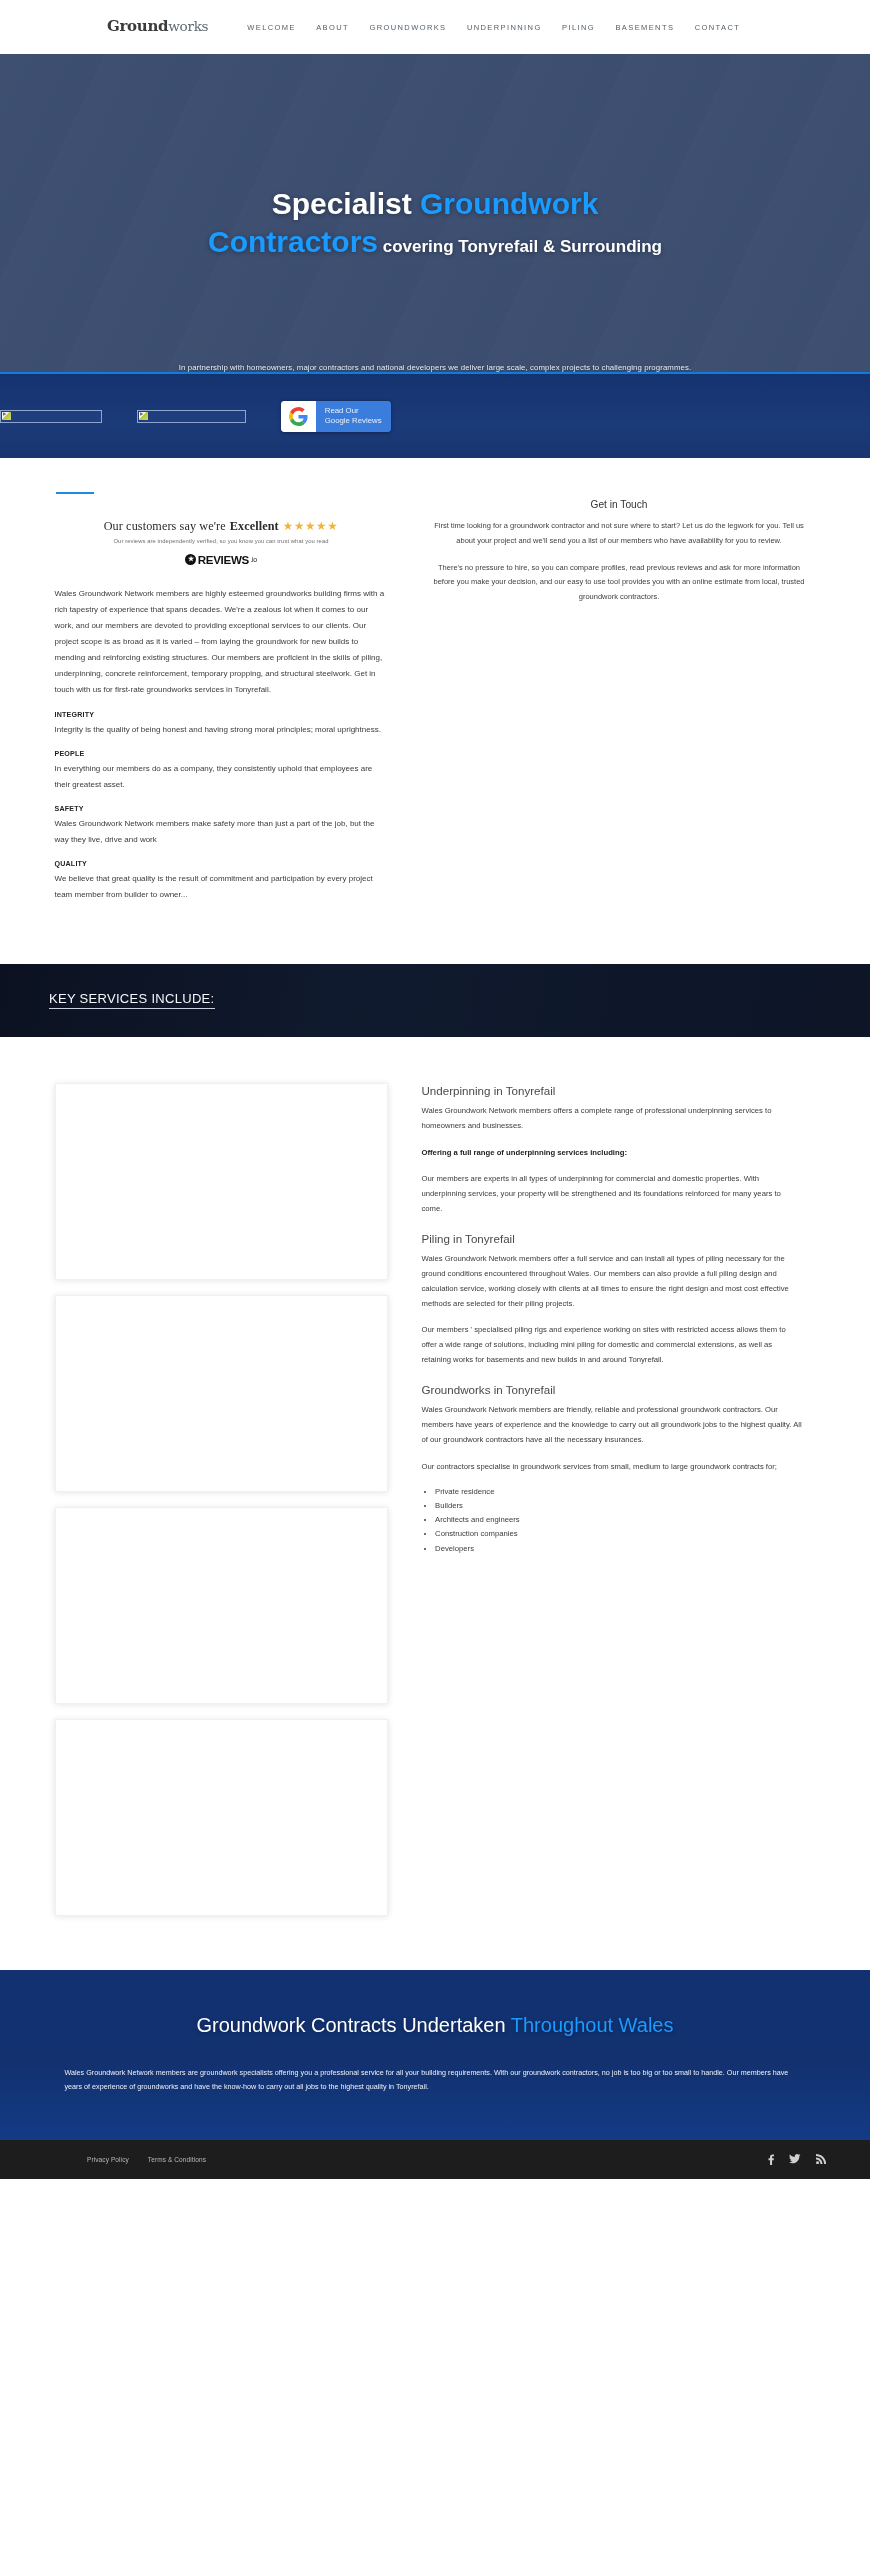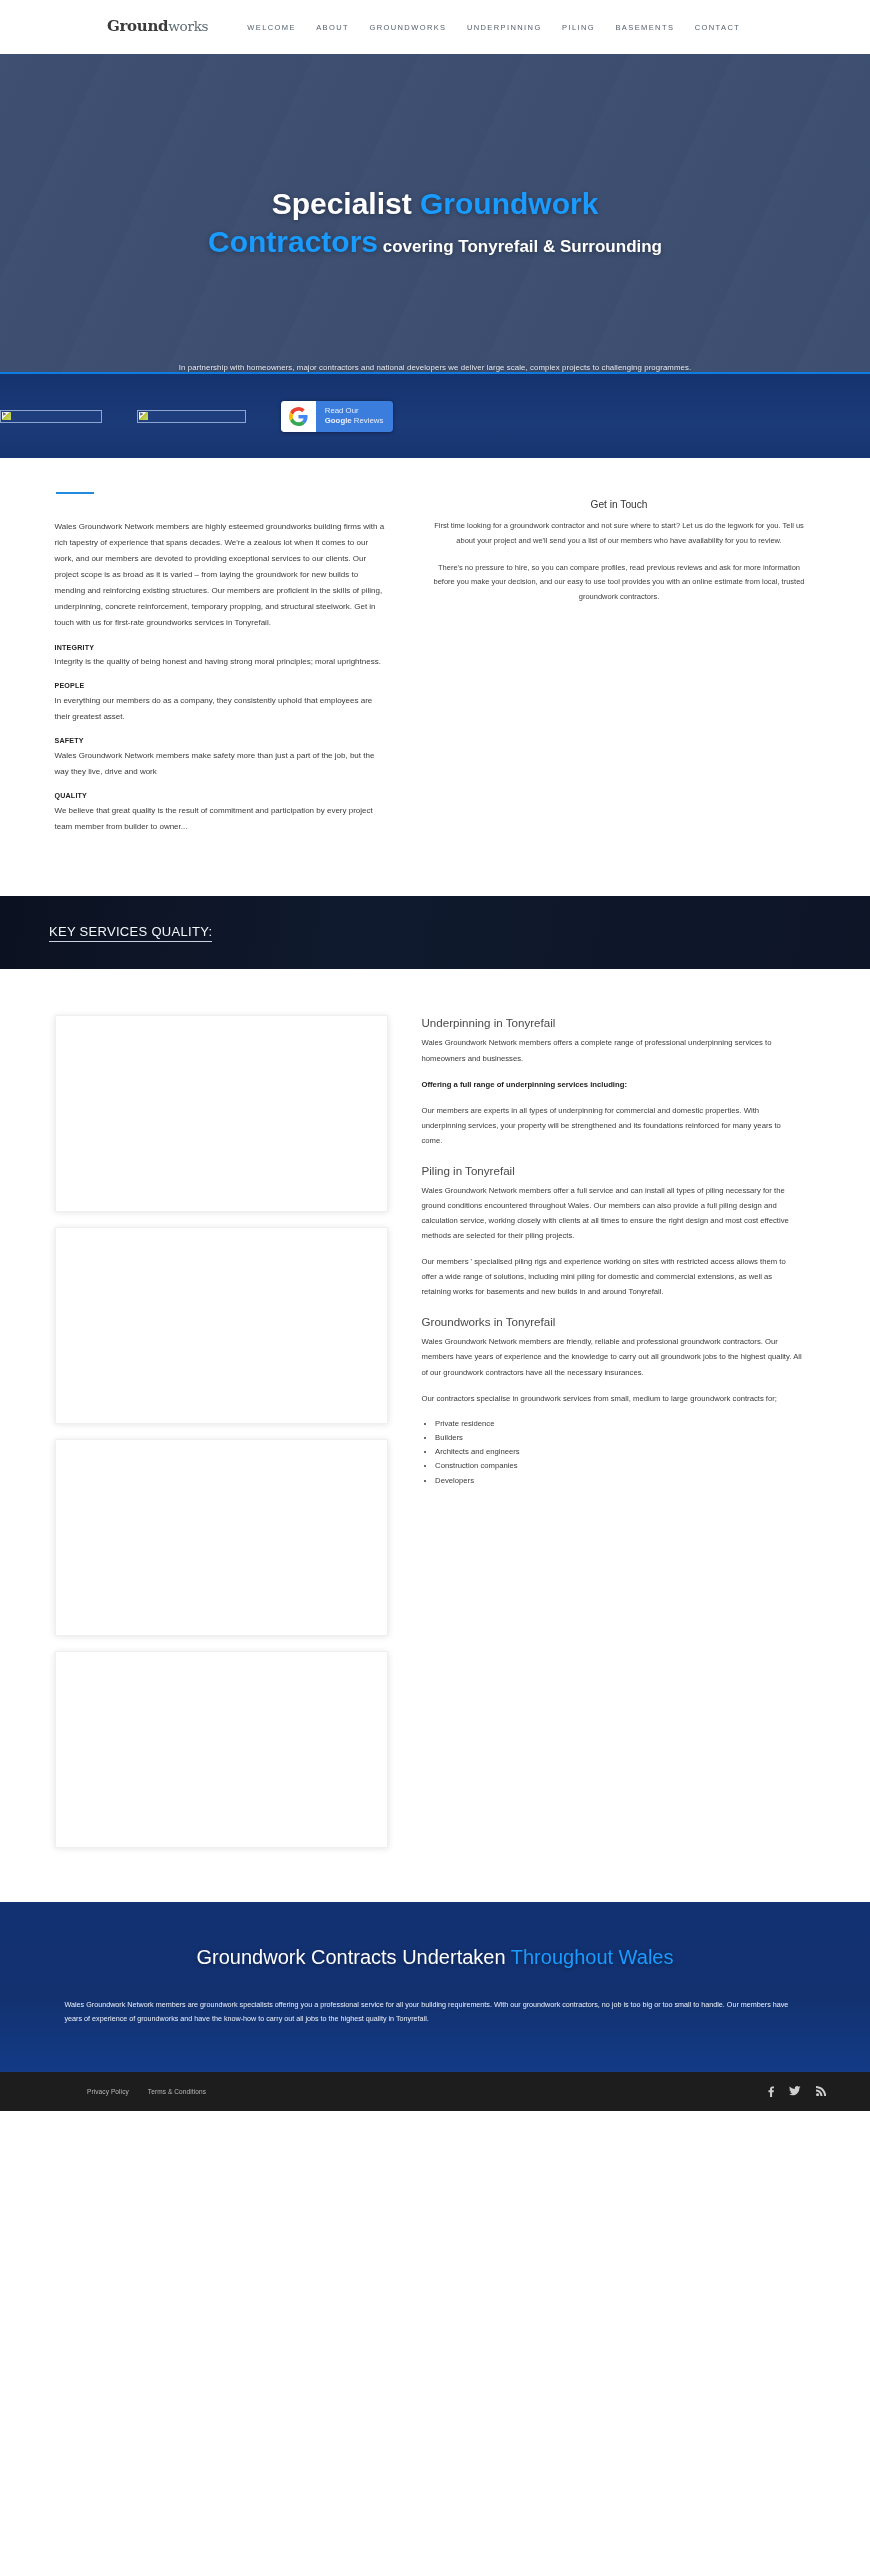--- a/index.html
+++ b/index.html
@@ -140,21 +140,21 @@
     background: #3b7ddd;
     color: #ffffff;
     padding: 3.4px 9.5px 3.4px 8.8px;
     display: flex;
     flex-direction: column;
     justify-content: center;
     line-height: 1.32;
     font-size: 7.8px;
   }
   .g-text .l1 { font-weight: 400; color:#e9f0fb; }
-  .g-text .l2 b { font-weight: 700; }
+  .g-text .l2 b { font-weight: 400; }
   .g-text .l2 { color: #e9f0fb; }
 
   
   .intro-section {
     background: #ffffff;
     padding: 34px 0 49px 0;
     display: flex;
     justify-content: center;
   }
   .intro-wrap {
@@ -412,20 +412,33 @@
     </div>
   </div>
 </section>
 
 <section class="intro-section">
   <div class="intro-wrap">
 
     <div class="col-left">
       <div class="blue-rule"></div>
 
+      <div class="reviews-block">
+        <div class="reviews-headline">
+          <span>Our customers say we're</span>
+          <b>Excellent</b>
+          <span class="stars">★★★★★</span>
+        </div>
+        <div class="reviews-note">Our reviews are independently verified, so you know you can trust what you read</div>
+        <div class="reviews-logo">
+          <span class="badge-star">★</span>
+            <span>REVIEWS</span>
+            <span class="io">.io</span>
+        </div>
+      </div>
 
       <p class="body-copy">Wales Groundwork Network members are highly esteemed groundworks building firms with a rich tapestry of experience that spans decades. We're a zealous lot when it comes to our work, and our members are devoted to providing exceptional services to our clients. Our project scope is as broad as it is varied – from laying the groundwork for new builds to mending and reinforcing existing structures. Our members are proficient in the skills of piling, underpinning, concrete reinforcement, temporary propping, and structural steelwork. Get in touch with us for first-rate groundworks services in Tonyrefail.</p>
 
       <div>
         <div class="value-head">INTEGRITY</div>
         <p class="value-body">Integrity is the quality of being honest and having strong moral principles; moral uprightness.</p>
       </div>
       <div>
         <div class="value-head">PEOPLE</div>
         <p class="value-body">In everything our members do as a company, they consistently uphold that  employees are their greatest asset.</p>
@@ -443,21 +456,21 @@
     <div class="col-right">
       <h3 class="touch-title">Get in Touch</h3>
       <p class="touch-copy">First time looking for a groundwork contractor and not sure where to start? Let us do the legwork for you. Tell us about your project and we'll send you a list of our members who have availability for you to review.</p>
       <p class="touch-copy">There's no pressure to hire, so you can compare profiles, read previous reviews and ask for more information before you make your decision, and our easy to use tool provides you with an online estimate from local, trusted groundwork contractors.</p>
     </div>
 
   </div>
 </section>
 
 <section class="key-banner">
-  <h2>KEY SERVICES QUALITY:</h2>
+  <h2>KEY SERVICES INCLUDE:</h2>
 </section>
 
 <section class="services-section">
   <div class="services-wrap">
 
     <div class="gallery">
       <div class="gallery-card"></div>
       <div class="gallery-card"></div>
       <div class="gallery-card"></div>
       <div class="gallery-card"></div>

